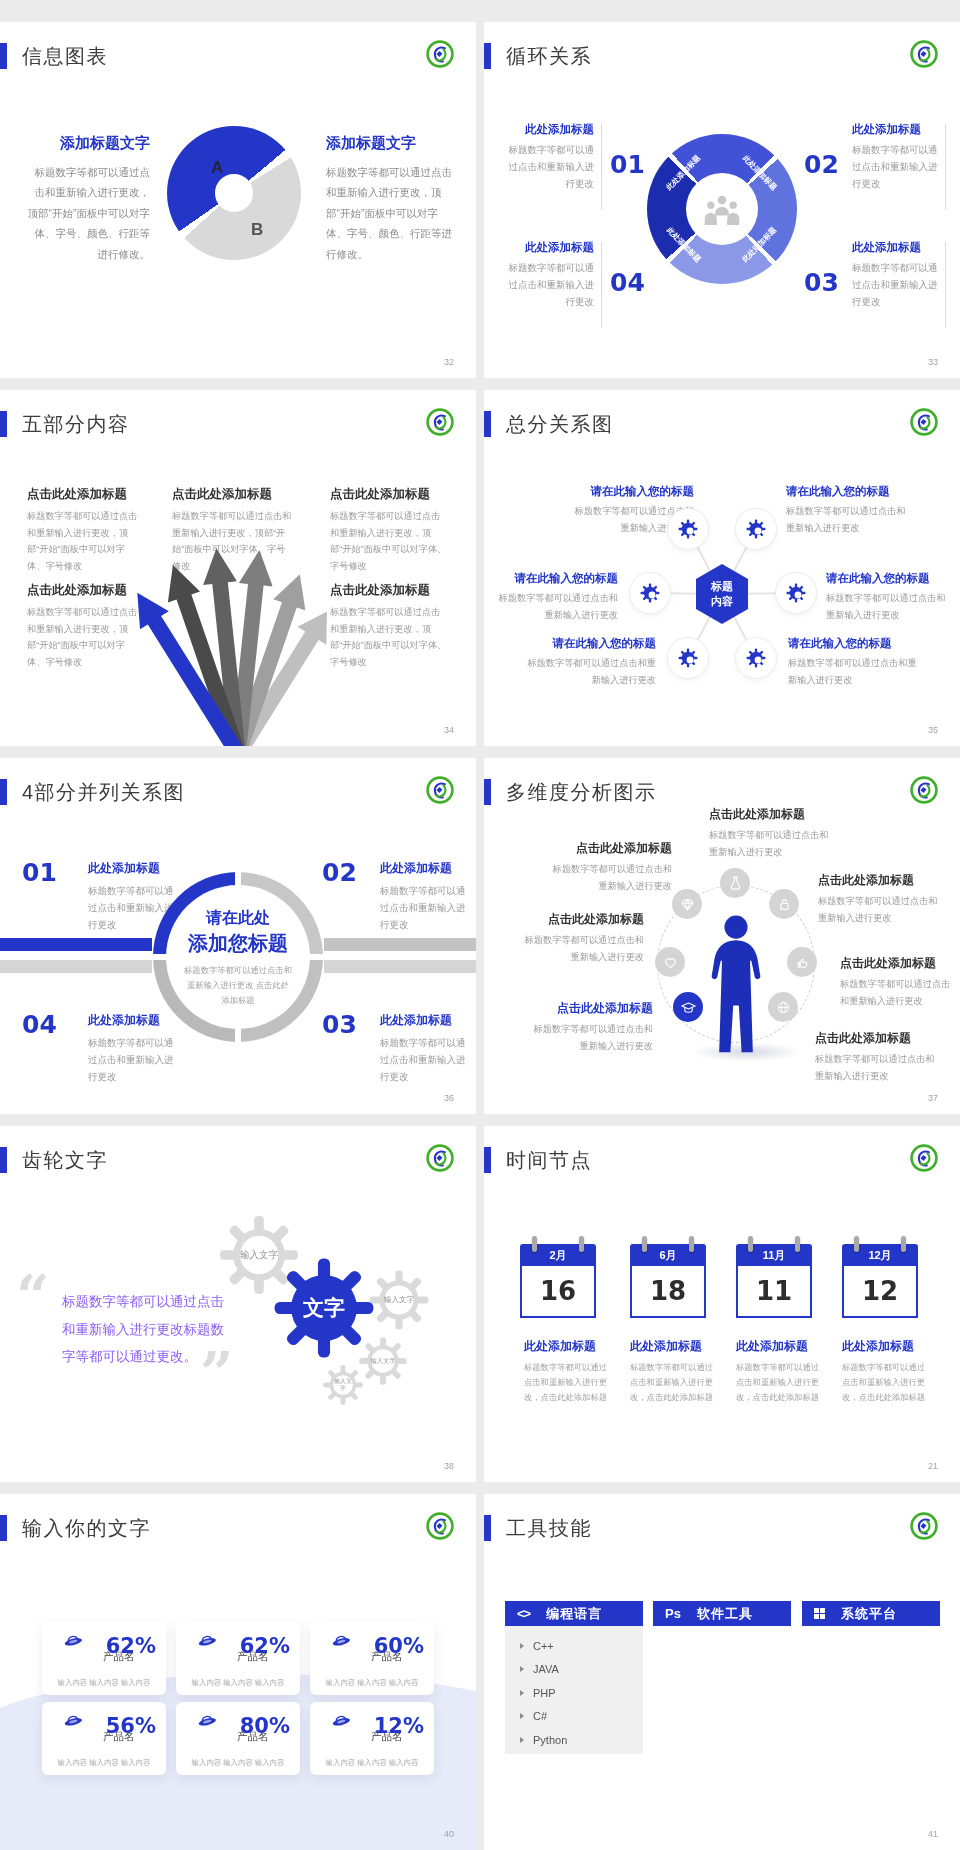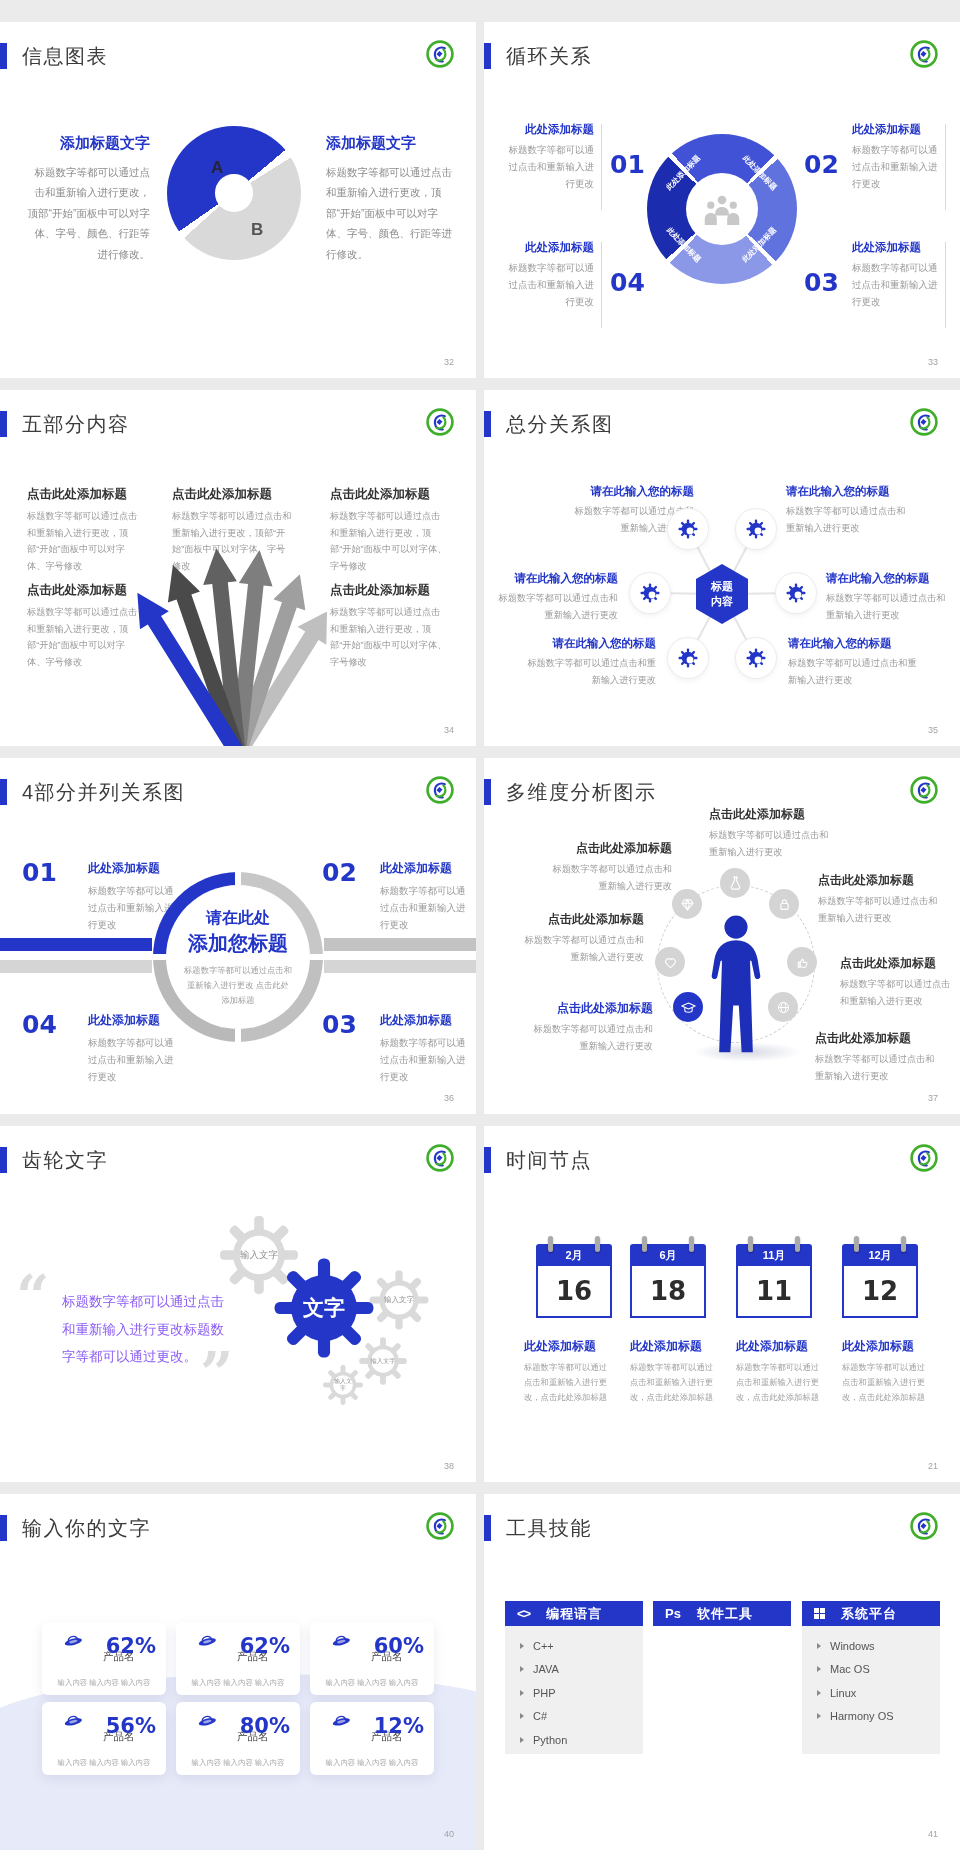--- a/index.html
+++ b/index.html
@@ -546,21 +546,21 @@
     <div class="pagenum">38</div>
   </div>
 
   <div class="slide">
     <span class="sbar"></span>
     <div class="stitle">时间节点</div>
     <svg class="slogo">
         <use href="#logo"></use>
       </svg>
 
-    <div class="cal" style="left:52px;">
+    <div class="cal" style="left:36px;">
       <span class="calring" style="left:12px;"></span>
         <span class="calring" style="right:12px;"></span>
       <div class="calhead">2月</div>
       <div class="calbody">16</div>
     </div>
     <div class="cal" style="left:146px;">
       <span class="calring" style="left:12px;"></span>
         <span class="calring" style="right:12px;"></span>
       <div class="calhead">6月</div>
       <div class="calbody">18</div>
@@ -692,30 +692,16 @@
 
     <div class="colh" style="left:318px;">
       <span class="winicon">
           <i></i>
           <i></i>
           <i></i>
           <i></i>
         </span>
       <span class="ctitle">系统平台</span>
     </div>
-    <div class="colp" style="left:318px;">
-      <div class="li">
-          <span>Windows</span>
-        </div>
-      <div class="li">
-          <span>Mac OS</span>
-        </div>
-      <div class="li">
-          <span>Linux</span>
-        </div>
-      <div class="li">
-          <span>Harmony OS</span>
-        </div>
-    </div>
     <div class="pagenum">41</div>
   </div>
 
 </div>
 
 </body></html>

